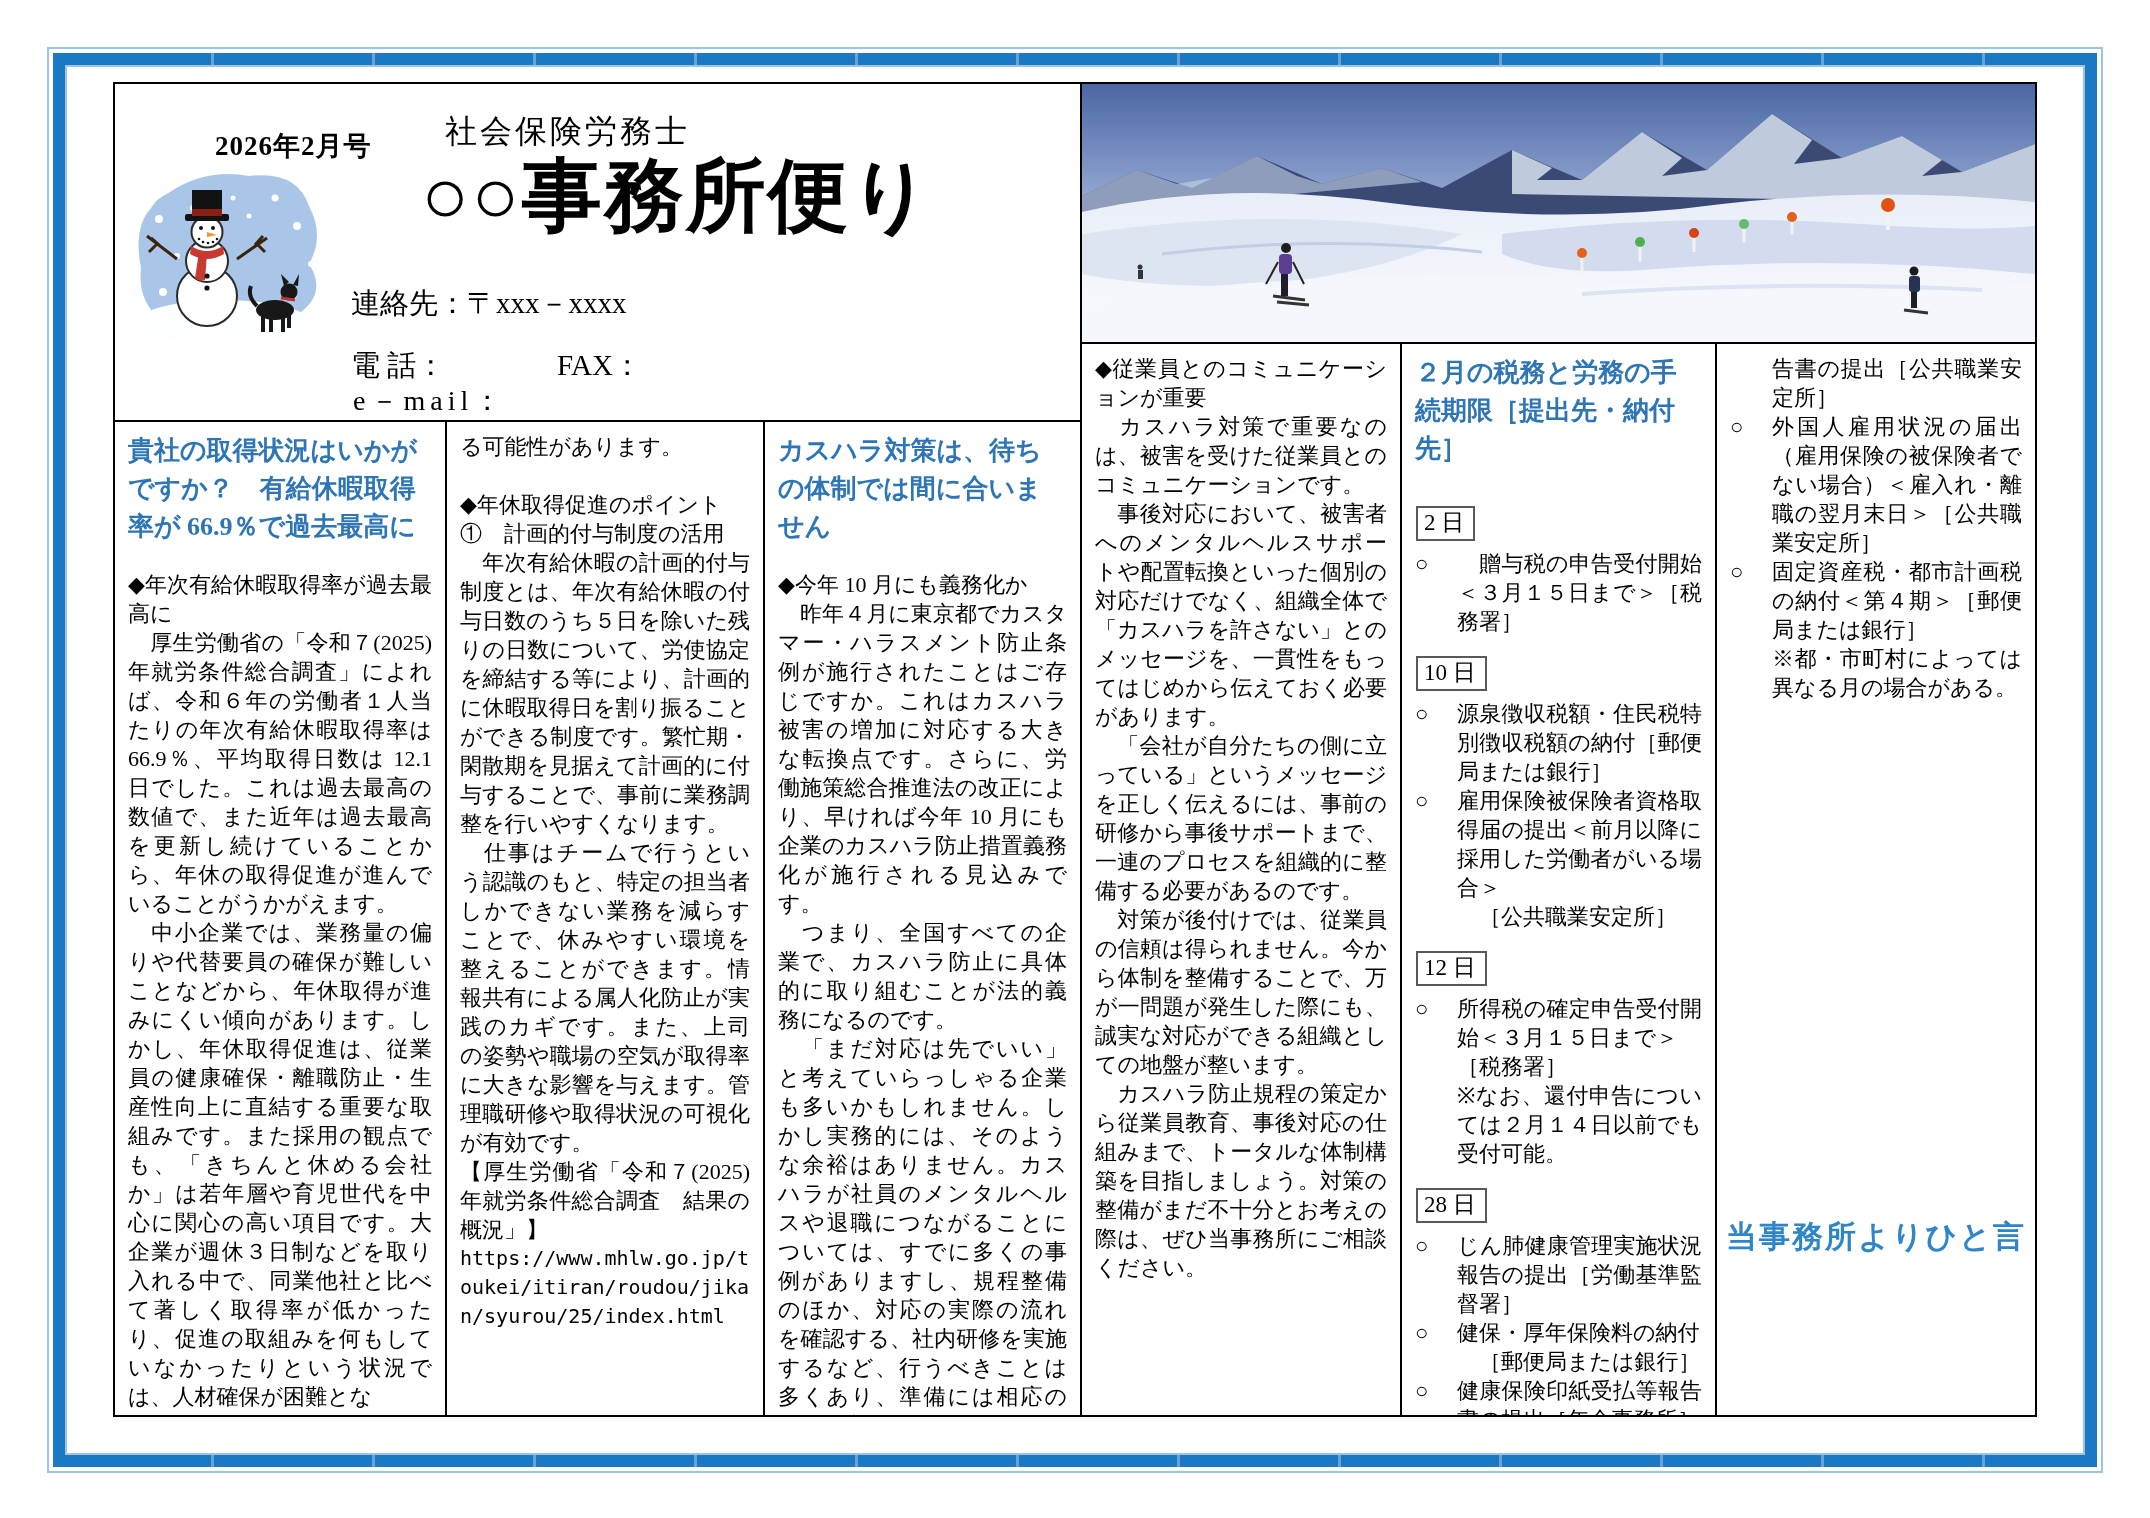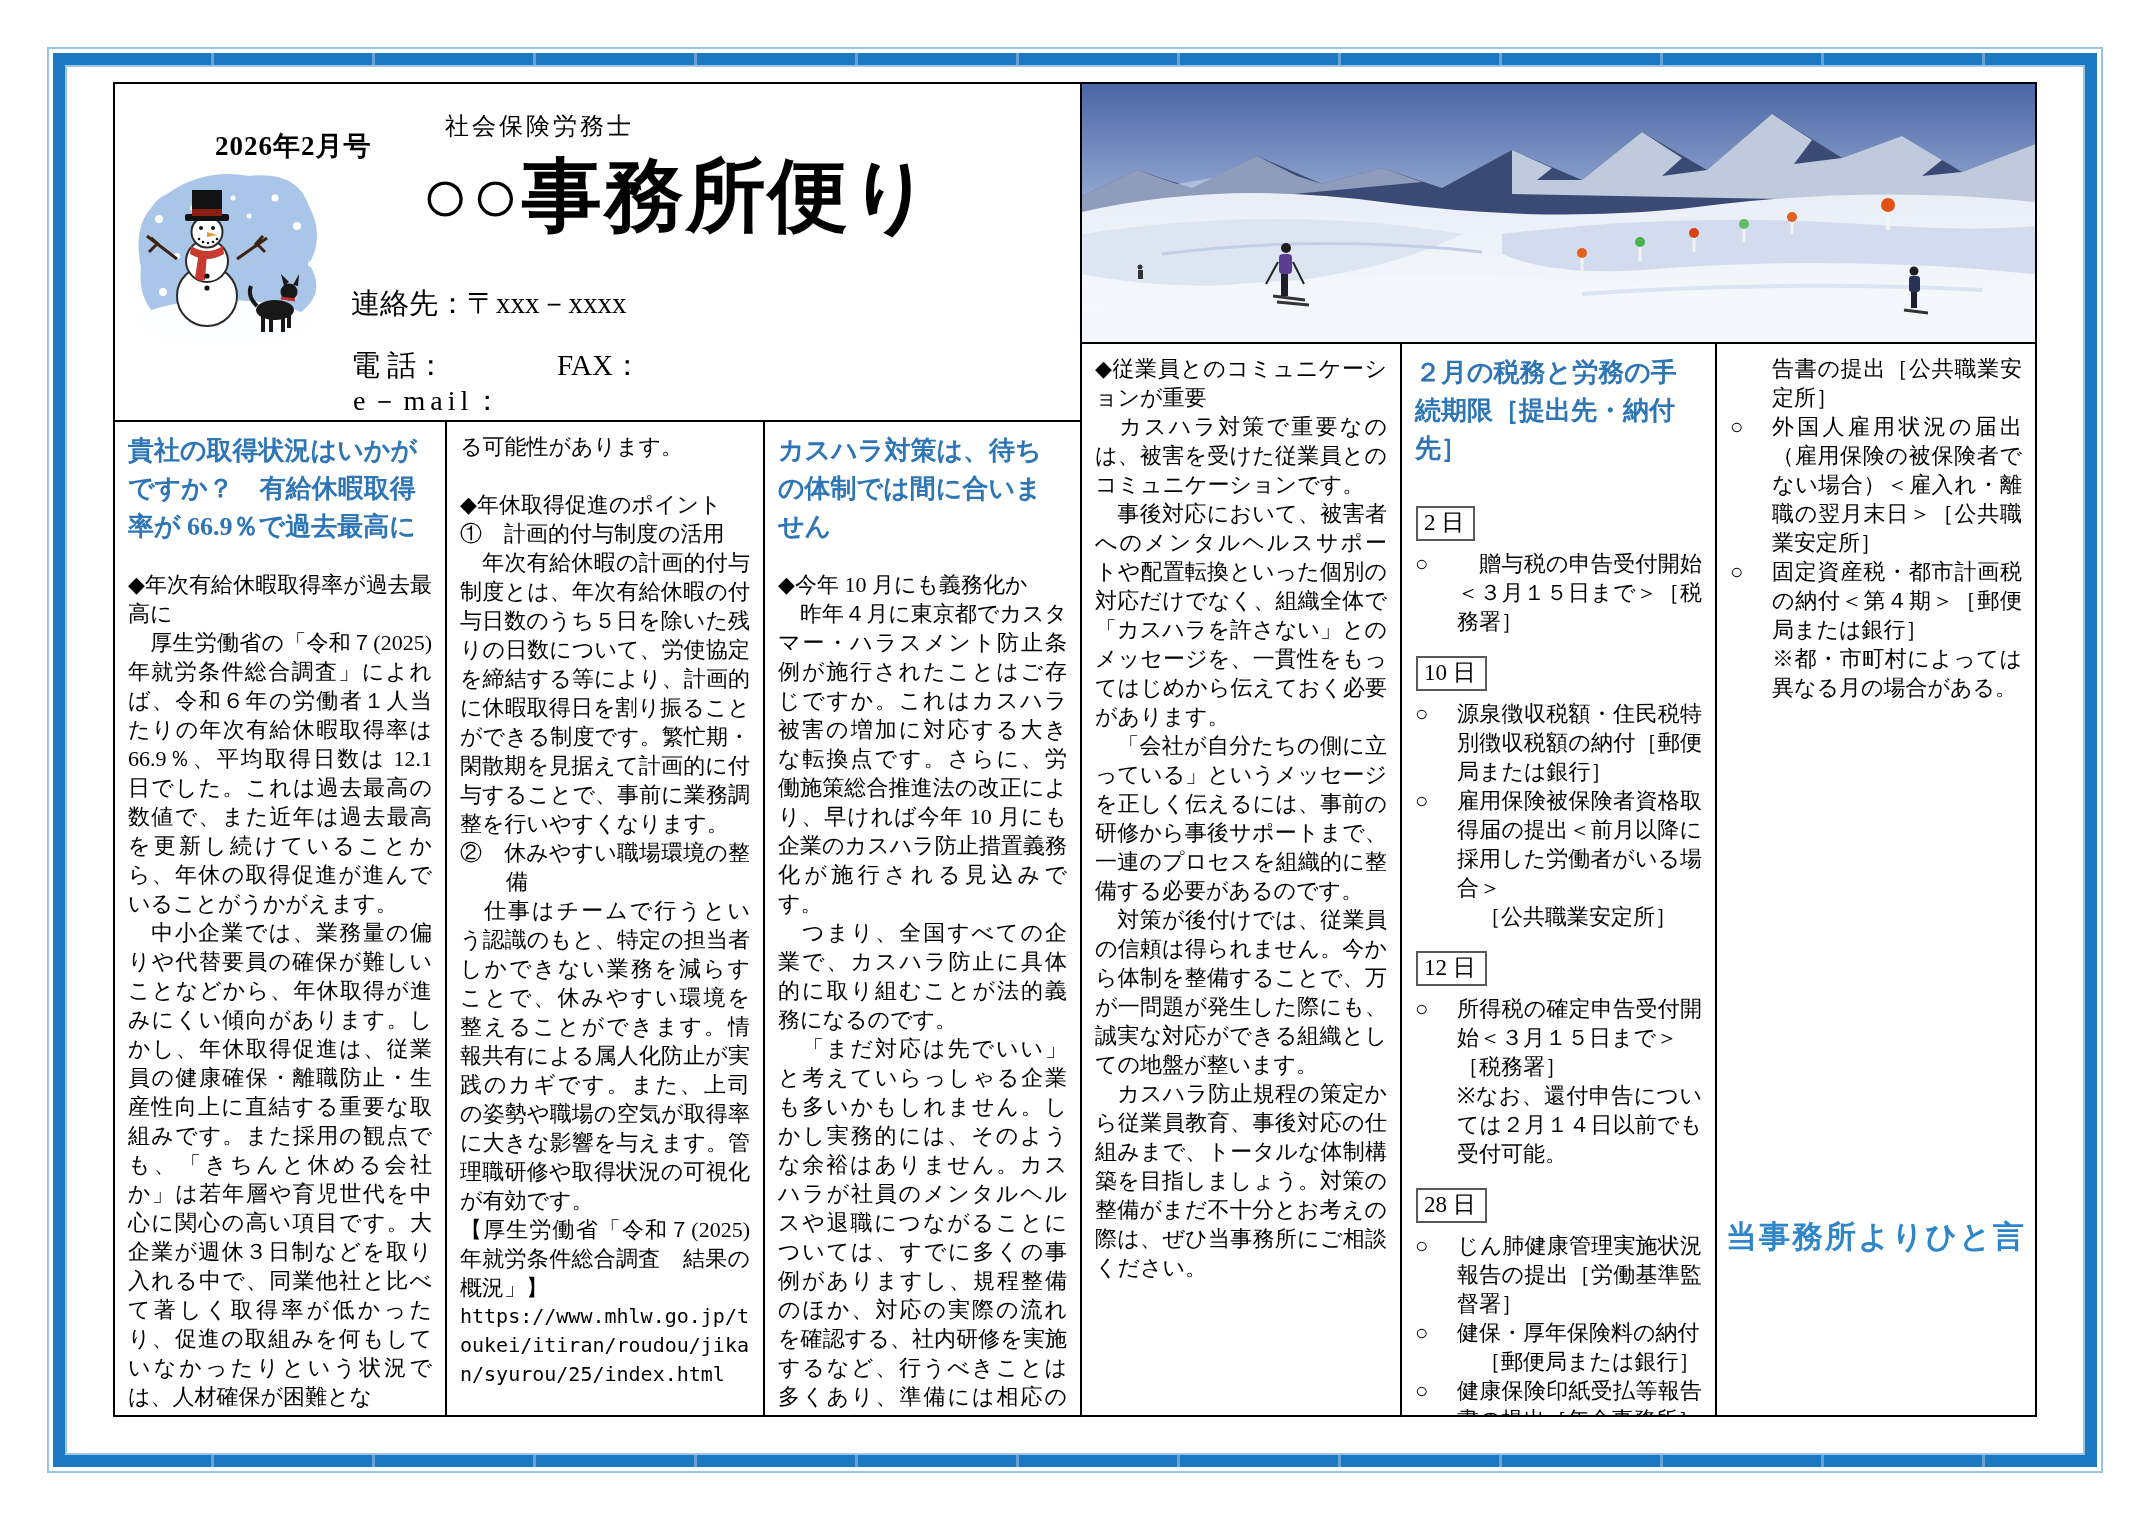--- a/index.html
+++ b/index.html
@@ -13,21 +13,21 @@
   .frame-band{position:absolute;left:53px;top:53px;right:53px;bottom:51px;
     background:repeating-linear-gradient(90deg,#1B79C4 0 158px,#67A3D6 158px 161px);}
   .frame-band-inner{position:absolute;left:65px;top:65px;right:65px;bottom:63px;background:#fff;border:2px solid #9DC3E6;box-sizing:border-box;}
   
   .sheet{position:absolute;left:113px;top:82px;width:1924px;height:1335px;border:2px solid #000;box-sizing:border-box;background:#fff;padding-left:14px;}
   .divider{position:absolute;background:#000;}
   
   .hdr{position:absolute;left:0;top:0;width:965px;height:336px;}
   .issue-date{position:absolute;left:100px;top:44px;font-size:27px;font-weight:bold;letter-spacing:1px;}
   .snowman{position:absolute;left:14px;top:80px;width:200px;height:190px;}
-  .org{position:absolute;left:330px;top:26px;font-size:24px;letter-spacing:3px;}
+  .org{position:absolute;left:330px;top:26px;font-size:32px;letter-spacing:3px;}
   .nl-title{position:absolute;left:306px;top:66px;font-size:80px;font-weight:bold;letter-spacing:2px;line-height:1.15;}
   .contact{position:absolute;left:236px;top:200px;font-size:29px;}
   .phone-row{position:absolute;left:236px;top:262px;font-size:29px;width:640px;height:36px;}
   .fax{position:absolute;left:206px;top:0;}
   .email{position:absolute;left:238px;top:298px;font-size:28px;letter-spacing:5px;font-family:Liberation Serif, serif;}
   
   .photo{position:absolute;left:967px;top:0;width:953px;height:258px;}
   
   .col{position:absolute;box-sizing:border-box;padding:10px 13px 0 13px;font-size:22px;line-height:29px;overflow:hidden;}
   .col p{margin:0;text-align:justify;}
@@ -188,21 +188,20 @@
     <p>◆年次有給休暇取得率が過去最高に</p>
     <p>　厚生労働省の「令和７(2025)年就労条件総合調査」によれば、令和６年の労働者１人当たりの年次有給休暇取得率は 66.9％、平均取得日数は 12.1 日でした。これは過去最高の数値で、また近年は過去最高を更新し続けていることから、年休の取得促進が進んでいることがうかがえます。</p>
     <p>　中小企業では、業務量の偏りや代替要員の確保が難しいことなどから、年休取得が進みにくい傾向があります。しかし、年休取得促進は、従業員の健康確保・離職防止・生産性向上に直結する重要な取組みです。また採用の観点でも、「きちんと休める会社か」は若年層や育児世代を中心に関心の高い項目です。大企業が週休３日制などを取り入れる中で、同業他社と比べて著しく取得率が低かったり、促進の取組みを何もしていなかったりという状況では、人材確保が困難とな</p>
   </div>
 
   <div class="col" id="col2">
     <p>る可能性があります。</p>
     <p class="gap">◆年休取得促進のポイント</p>
     <p class="hang">①　計画的付与制度の活用</p>
     <p>　年次有給休暇の計画的付与制度とは、年次有給休暇の付与日数のうち５日を除いた残りの日数について、労使協定を締結する等により、計画的に休暇取得日を割り振ることができる制度です。繁忙期・閑散期を見据えて計画的に付与することで、事前に業務調整を行いやすくなります。</p>
-    <p class="hang">②　休みやすい職場環境の整備</p>
     <p>　仕事はチームで行うという認識のもと、特定の担当者しかできない業務を減らすことで、休みやすい環境を整えることができます。情報共有による属人化防止が実践のカギです。また、上司の姿勢や職場の空気が取得率に大きな影響を与えます。管理職研修や取得状況の可視化が有効です。</p>
     <p class="src">【厚生労働省「令和７(2025)年就労条件総合調査　結果の概況」】</p>
     <p class="url">https://www.mhlw.go.jp/toukei/itiran/roudou/jikan/syurou/25/index.html</p>
   </div>
 
   <div class="col" id="col3">
     <h2 class="blue">カスハラ対策は、待ちの体制では間に合いません</h2>
     <p>◆今年 10 月にも義務化か</p>
     <p>　昨年４月に東京都でカスタマー・ハラスメント防止条例が施行されたことはご存じですか。これはカスハラ被害の増加に対応する大きな転換点です。さらに、労働施策総合推進法の改正により、早ければ今年 10 月にも企業のカスハラ防止措置義務化が施行される見込みです。</p>
     <p>　つまり、全国すべての企業で、カスハラ防止に具体的に取り組むことが法的義務になるのです。</p>

